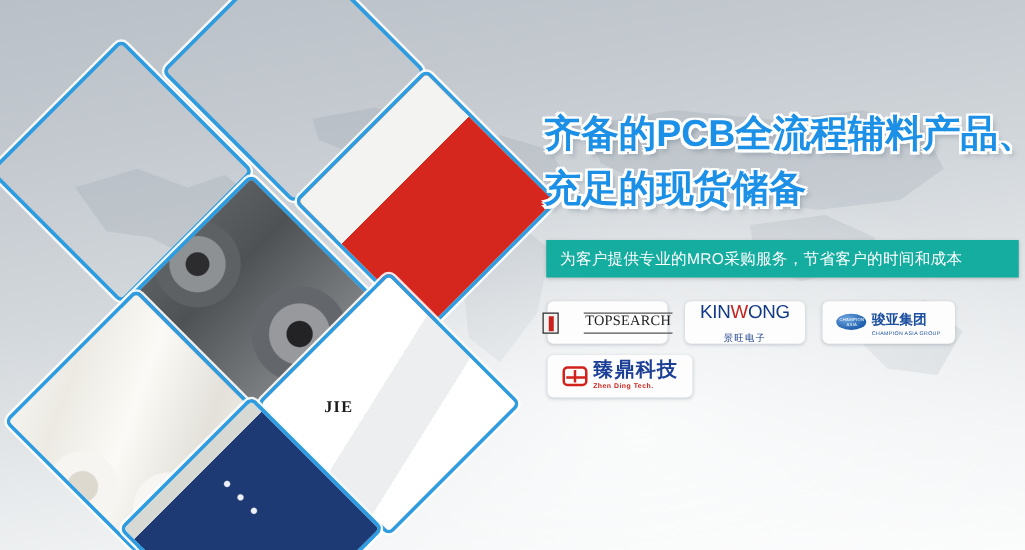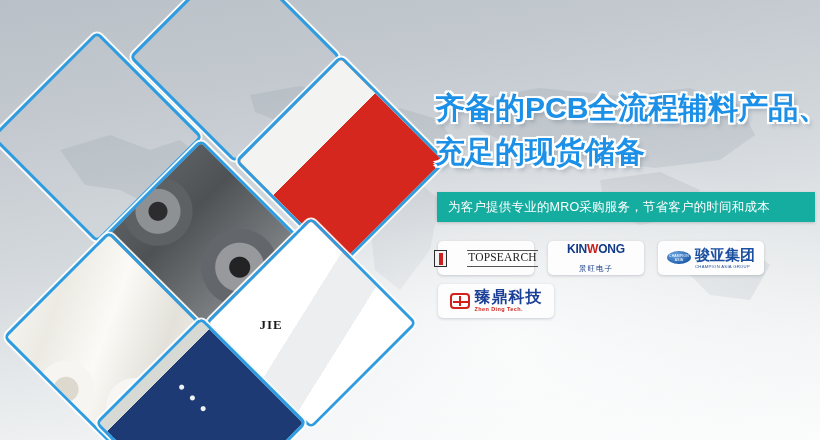--- a/index.html
+++ b/index.html
@@ -140,36 +140,36 @@
   .ts-mark:after{
     content:"";position:absolute;left:4px;top:2px;width:3.5px;height:12px;background:#c8201c;
   }
   .ts-txt{
     font-family:"Liberation Serif","DejaVu Serif",serif;
     font-size:11.5px;color:#1c1c1c;letter-spacing:.2px;
     border-top:1px solid #555;border-bottom:1px solid #555;line-height:13px;padding:0 1px;
   }
   
   .kw{text-align:center;line-height:1;}
-  .kw-en{font-size:12px;font-weight:700;color:#123a86;letter-spacing:-.2px;}
+  .kw-en{font-size:15px;font-weight:400;color:#123a86;letter-spacing:-.2px;}
   .kw-en i{color:#c8201c;font-style:normal;}
   .kw-cn{font-size:7.5px;color:#123a86;margin-top:10px;letter-spacing:1px;}
   
   .ca{display:flex;align-items:center;gap:4px;}
   .ca-globe{
     width:24px;height:13px;border-radius:50%;
     background:radial-gradient(ellipse at 35% 32%,#6fa8e0,#1f5fae 70%);
     position:relative;overflow:hidden;
   }
   .ca-globe:after{
     content:"CHAMPION ASIA";position:absolute;left:0;right:0;top:3px;
     font-size:3.4px;color:#fff;text-align:center;letter-spacing:.2px;
   }
   .ca-tx{line-height:1;}
-  .ca-cn{font-size:15px;font-weight:700;color:#1b4fa0;letter-spacing:0px;}
+  .ca-cn{font-size:11px;font-weight:700;color:#1b4fa0;letter-spacing:0px;}
   .ca-en{font-size:4.2px;color:#1b4fa0;margin-top:2px;letter-spacing:.3px;}
   
   .zd{display:flex;align-items:center;gap:5px;}
   .zd-mark{
     width:20px;height:16px;border:2px solid #d2201a;border-radius:4px;
     position:relative;box-sizing:border-box;
   }
   .zd-mark:before{content:"";position:absolute;left:7px;top:1px;width:2px;height:10px;background:#d2201a;}
   .zd-mark:after{content:"";position:absolute;left:1px;top:6px;width:15px;height:2px;background:#d2201a;}
   .zd-tx{line-height:1;}

